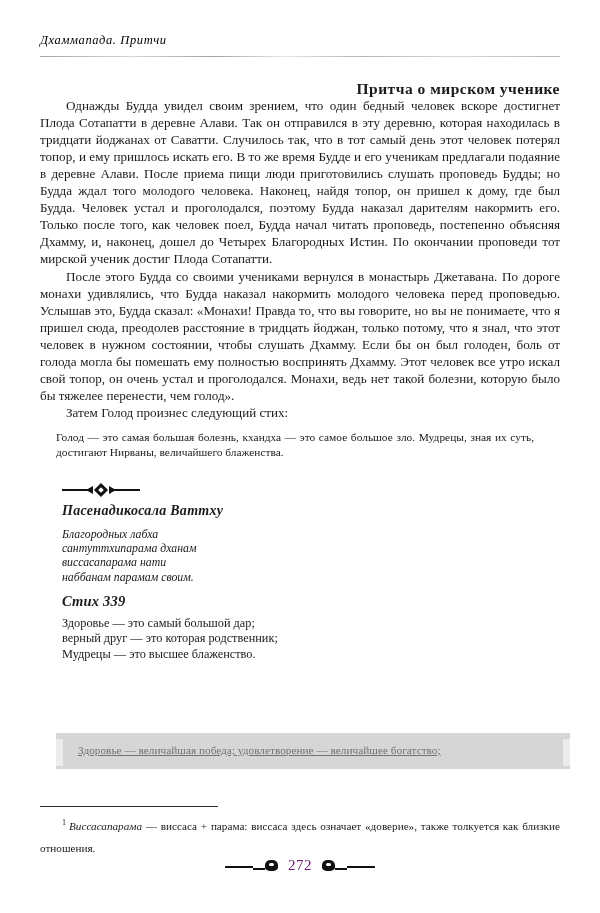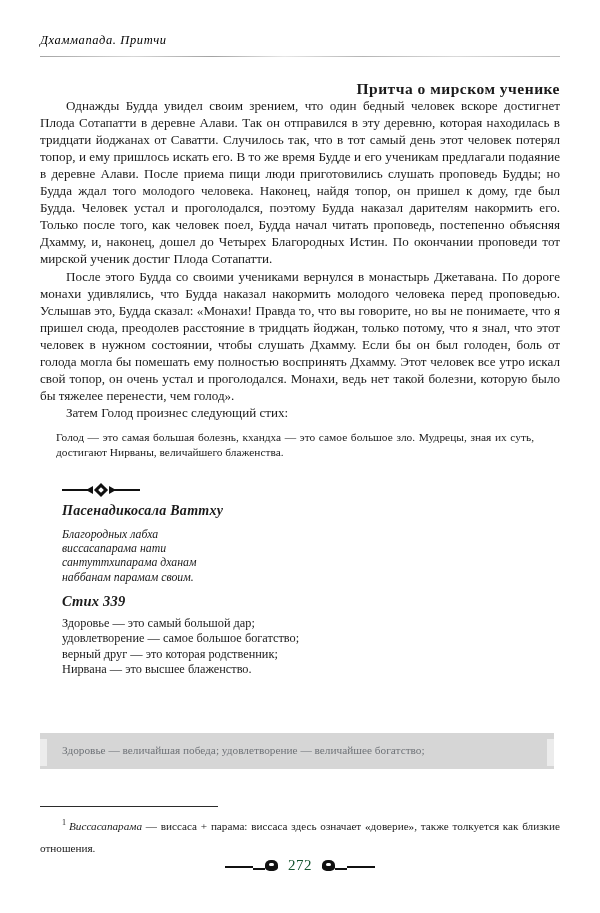--- a/index.html
+++ b/index.html
@@ -164,29 +164,30 @@
   .stanza-lines {
     margin: 6px 0 0 22px;
     font-size: 12.3px;
     line-height: 15.4px;
   }
   .stanza-lines div { white-space: nowrap; }
 
   
   .callout {
     position: absolute;
-    left: 0;
+    left: 16px;
     top: 733px;
     width: 514px;
     padding: 10px 18px 11px 22px;
     box-sizing: border-box;
     background: #d6d6d6;
     color: #6f7378;
     font-size: 11.3px;
     line-height: 14.6px;
+    text-decoration: underline;
   }
   .callout div { white-space: nowrap; }
   .callout:before,
   .callout:after {
     content: "";
     position: absolute;
     top: 6px;
     width: 7px;
     height: 76%;
     background: #ececec;
@@ -230,21 +231,21 @@
     top: 857px;
     width: 520px;
     display: flex;
     align-items: center;
     justify-content: center;
     gap: 7px;
   }
   .folio .num {
     font-size: 15px;
     letter-spacing: 0.5px;
-    color: #14532d;
+    color: #701a75;
   }
   .folio .orn {
     display: inline-block;
     width: 56px;
     height: 13px;
     position: relative;
   }
   .folio .orn .trail {
     position: absolute;
     top: 7px;
@@ -304,32 +305,31 @@
         <span class="tip l"></span>
         <span class="knot"></span>
         <span class="tip r"></span>
         <span class="bar right"></span>
       </div>
 
       <div class="pali-heading">Пасенадикосала Ваттху</div>
 
       <div class="pali-verse">
         <div>Благородных лабха</div>
+        <div>сантуттхипарама дханам</div>
         <div>виссасапарама нати</div>
-        <div>сантуттхипарама дханам</div>
         <div>наббанам парамам своим.</div>
       </div>
 
       <div class="stanza-heading">Стих 339</div>
 
       <div class="stanza-lines">
         <div>Здоровье — это самый большой дар;</div>
-        <div>удовлетворение — самое большое богатство;</div>
         <div>верный друг — это которая родственник;</div>
-        <div>Нирвана — это высшее блаженство.</div>
+        <div>Мудрецы — это высшее блаженство.</div>
       </div>
     </div>
 
     <div class="callout">
       <div>Здоровье — величайшая победа; удовлетворение — величайшее богатство;</div>
     </div>
 
     <div class="footnote-rule"></div>
 
     <div class="footnote">

